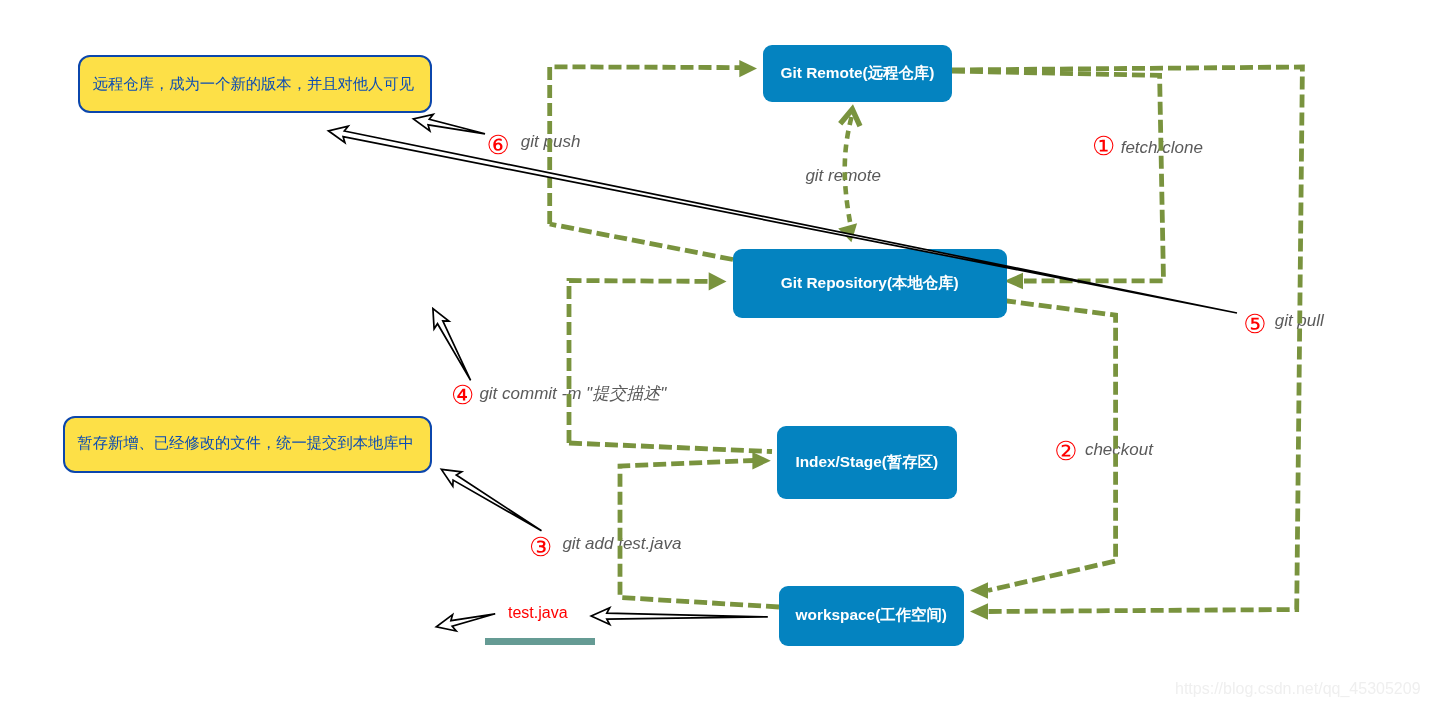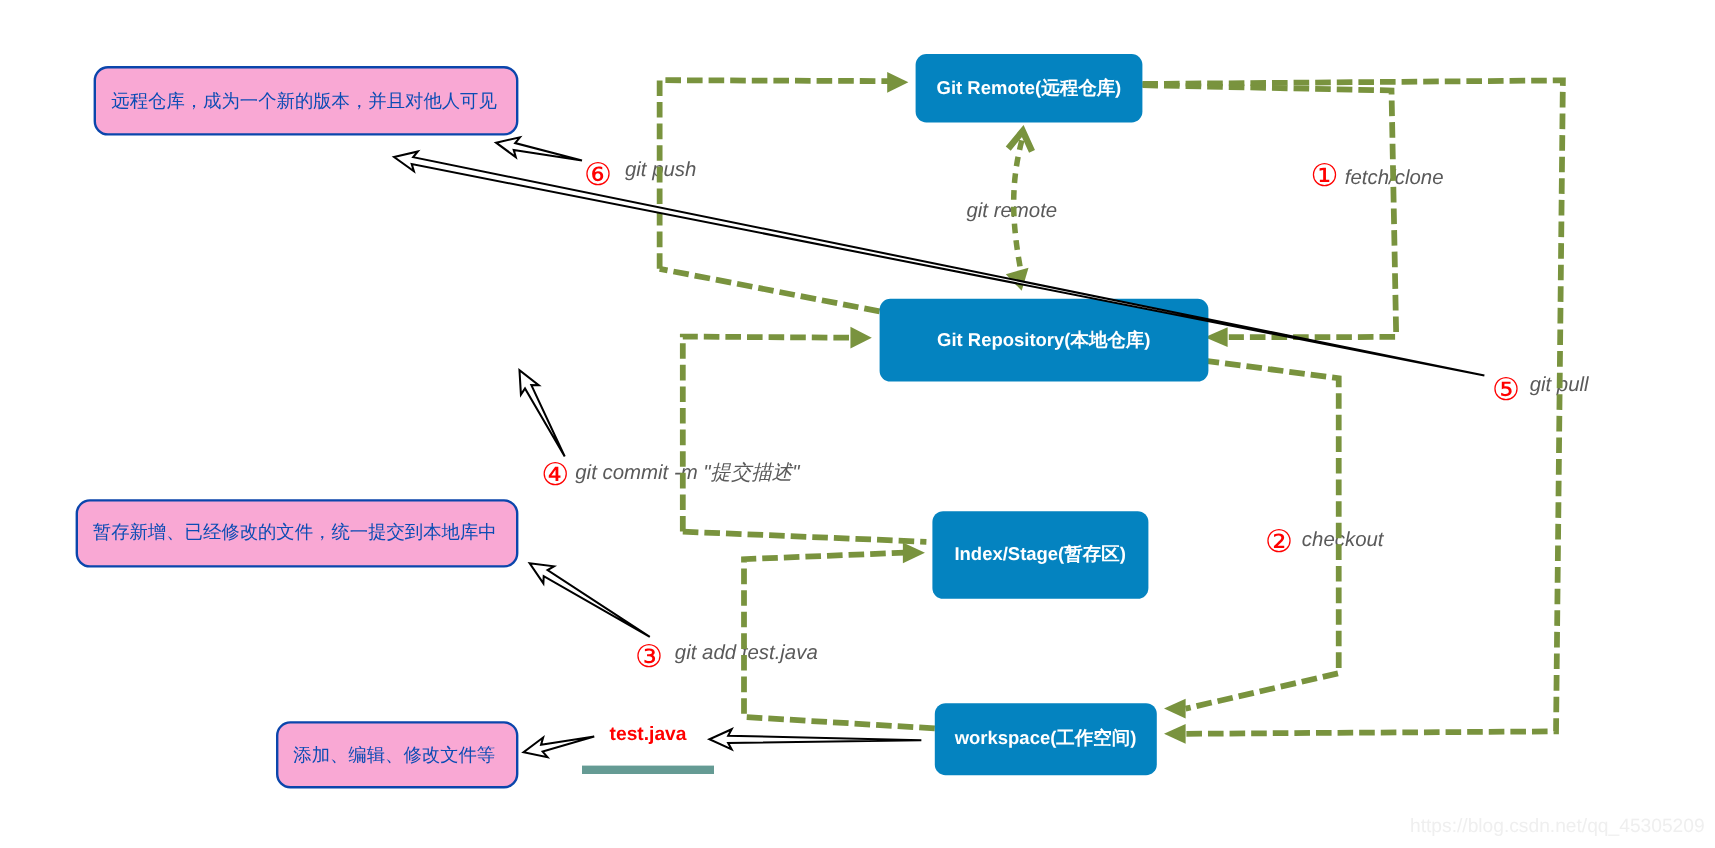--- a/index.html
+++ b/index.html
@@ -9,26 +9,26 @@
   #stage{position:absolute;left:0;top:0;width:1429px;height:707px;}
   svg.layer{position:absolute;left:0;top:0;width:1429px;height:707px;overflow:visible;}
   #green-layer{z-index:1;}
   #black-layer{z-index:5;pointer-events:none;}
   .node{z-index:3;}
   .callout{z-index:3;}
   .node{position:absolute;background:#0483C0;border-radius:9px;display:flex;
         align-items:center;justify-content:center;color:#ffffff;font-weight:bold;
         font-size:15.4px;white-space:nowrap;letter-spacing:0px;}
   .callout{position:absolute;border:2px solid #0B46AC;border-radius:12px;
-           background:#f9a8d4;display:flex;align-items:center;justify-content:center;
+           background:#fde047;display:flex;align-items:center;justify-content:center;
            box-sizing:border-box;padding-right:4px;
            color:#0B4CB4;font-size:15.3px;white-space:nowrap;}
   .lbl{position:absolute;font-style:italic;color:#5A5A5A;font-size:17px;white-space:nowrap;line-height:1;}
   .num{position:absolute;color:#FF0000;font-size:26px;white-space:nowrap;line-height:1;}
-  .fname{position:absolute;color:#FF0000;font-weight:bold;font-size:16px;line-height:1;white-space:nowrap;}
+  .fname{position:absolute;color:#FF0000;font-weight:normal;font-size:16px;line-height:1;white-space:nowrap;}
   .wm{position:absolute;color:#EFEFEF;font-size:16px;white-space:nowrap;}
   .tealbar{position:absolute;background:#659B94;}
 </style>
 </head>
 <body>
 
 <div id="stage">
 
   <svg class="layer" id="green-layer" viewBox="0 0 1429 707">
     <g fill="none" stroke="#79933E" stroke-width="4.8" stroke-dasharray="13 5" stroke-linecap="butt">
@@ -77,23 +77,20 @@
   <div class="node" id="n-work" style="left:778.9px;top:585.9px;width:184.8px;height:60px;">
     <span>workspace(工作空间)</span>
   </div>
 
   <div class="callout" id="c-remote" style="left:78.40px;top:55.40px;width:354.00px;height:57.20px;">
     <span style="position:relative;top:0.9px">远程仓库，成为一个新的版本，并且对他人可见</span>
   </div>
   <div class="callout" id="c-stage" style="left:63.10px;top:416.00px;width:369.00px;height:57.30px;">
     <span style="position:relative;top:-1.2px">暂存新增、已经修改的文件，统一提交到本地库中</span>
   </div>
-  <div class="callout" id="c-work" style="left:229.50px;top:600.80px;width:202.10px;height:55.90px;">
-    <span style="position:relative;top:0.8px">添加、编辑、修改文件等</span>
-  </div>
 
   <svg class="layer" id="black-layer" viewBox="0 0 1429 707">
     <g fill="#FFFFFF" stroke="#000000" stroke-width="1.7" stroke-linejoin="miter">
       <polygon points="485.0,133.8 429.3,119.2 433.2,114.4 413.4,118.9 429.8,130.9 428.1,124.9"></polygon>
       <polygon points="1237.0,313.0 344.3,131.0 348.2,126.2 328.4,130.8 344.9,142.7 343.1,136.7"></polygon>
       <polygon points="470.6,380.4 442.8,320.9 448.9,321.0 432.9,308.5 434.1,328.8 437.5,323.7"></polygon>
       <polygon points="541.5,530.8 456.3,475.0 461.6,471.9 441.4,469.4 452.8,486.2 453.1,480.1"></polygon>
       <polygon points="495.2,613.8 450.9,620.6 452.6,614.6 436.3,626.8 456.2,631.0 452.2,626.3"></polygon>
       <polygon points="767.8,616.9 606.8,613.1 609.7,607.7 591.2,616.0 609.7,624.5 606.8,619.1"></polygon>
     </g>

